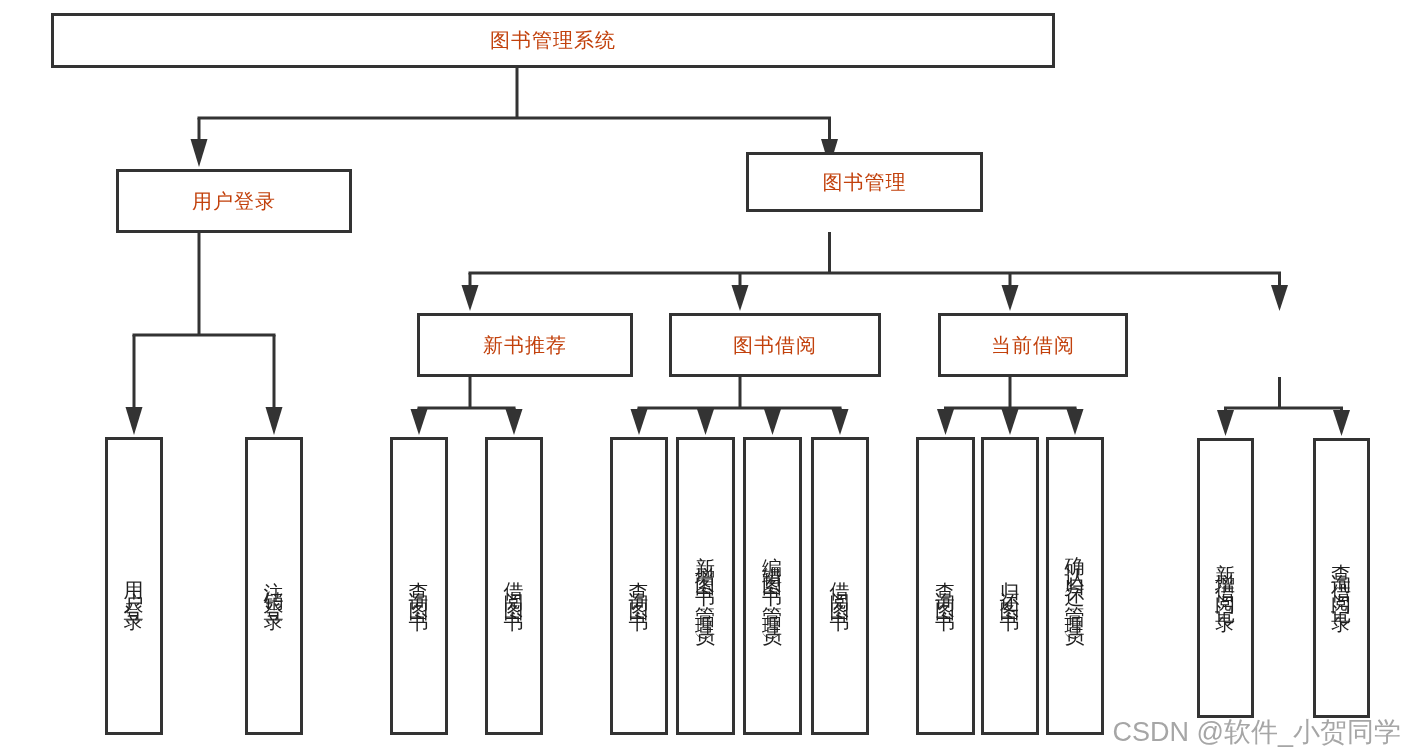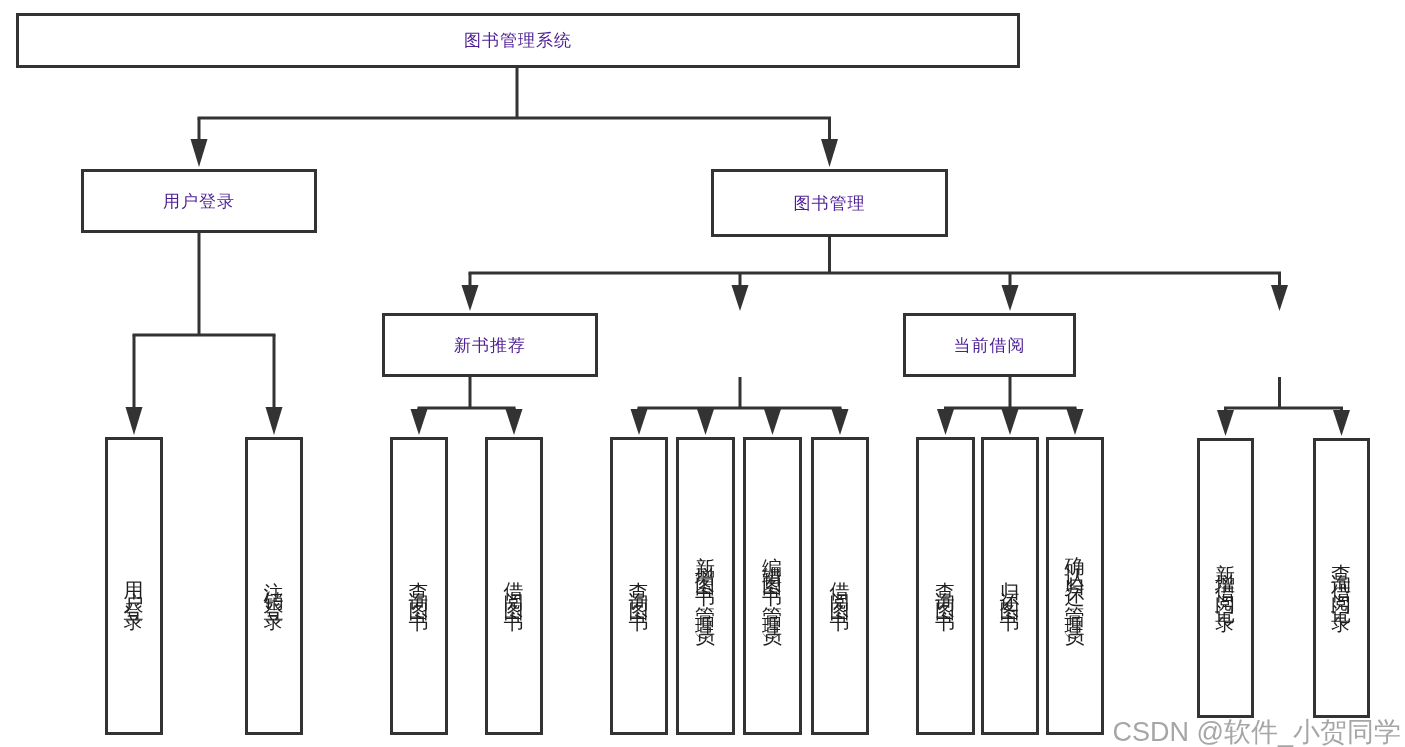--- a/index.html
+++ b/index.html
@@ -22,24 +22,25 @@
     pointer-events: none;
   }
   .hbox {
     position: absolute;
     box-sizing: border-box;
     border: 3px solid #333333;
     background: #ffffff;
     display: flex;
     align-items: center;
     justify-content: center;
-    font-size: 17px;
-    color: #4c1d95;
+    font-size: 20px;
+    color: #c2410c;
     letter-spacing: 1px;
     white-space: nowrap;
+    margin-left: 35px;
   }
   .vbox {
     position: absolute;
     box-sizing: border-box;
     border: 3px solid #333333;
     background: #ffffff;
     display: flex;
     align-items: center;
     justify-content: center;
   }
@@ -127,24 +128,25 @@
       <polygon points="1001.5,409 1018.5,409 1010,435"></polygon>
       <polygon points="1066.5,409 1083.5,409 1075,435"></polygon>
       <polygon points="1217,410 1234,410 1225.5,436"></polygon>
       <polygon points="1333,410 1350,410 1341.5,436"></polygon>
     </g>
   </svg>
 
   <div class="hbox" style="left:16px; top:13px; width:1004px; height:55px;">图书管理系统</div>
 
   <div class="hbox" style="left:81px; top:169px; width:236px; height:64px;">用户登录</div>
-  <div class="hbox" style="left:711px; top:169px; width:237px; height:68px;font-family:Liberation Mono, monospace;">图书管理</div>
+  <div class="hbox" style="left:711px; top:152px; width:237px; height:60px;font-family:Liberation Mono, monospace;">图书管理</div>
 
   <div class="hbox" style="left:382px; top:313px; width:216px; height:64px;">新书推荐</div>
-  <div class="hbox" style="left:903px; top:313px; width:173px; height:64px;">当前借阅</div>
+  <div class="hbox" style="left:634px; top:313px; width:212px; height:64px;">图书借阅</div>
+  <div class="hbox" style="left:903px; top:313px; width:190px; height:64px;">当前借阅</div>
 
   <div class="vbox" style="left:105px; top:437px; width:58px; height:298px;">
     <span>用户登录</span>
   </div>
   <div class="vbox" style="left:245px; top:437px; width:58px; height:298px;">
     <span>注销登录</span>
   </div>
 
   <div class="vbox" style="left:390px; top:437px; width:58px; height:298px;">
     <span>查询图书</span>

